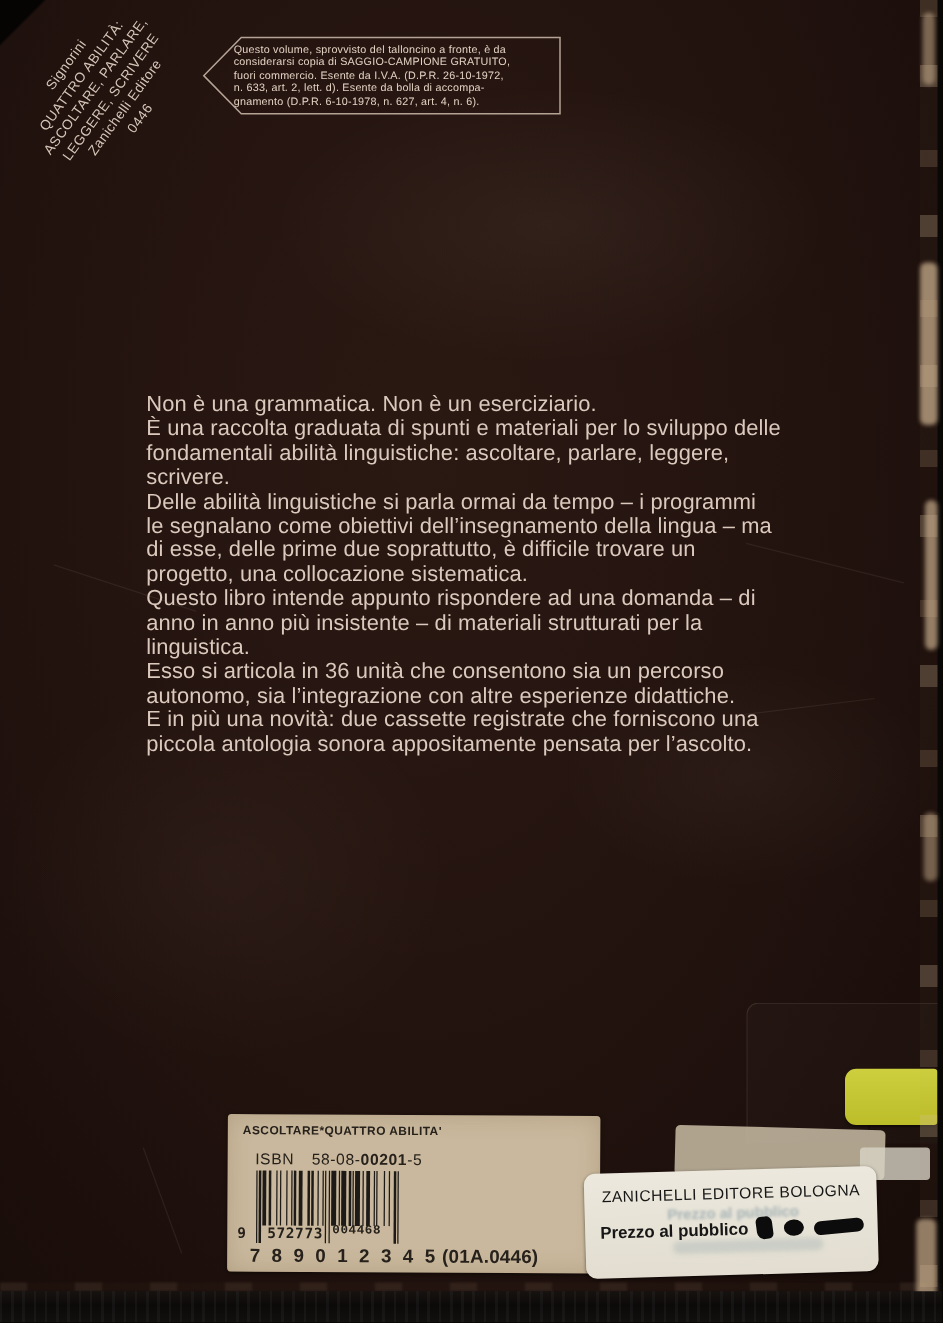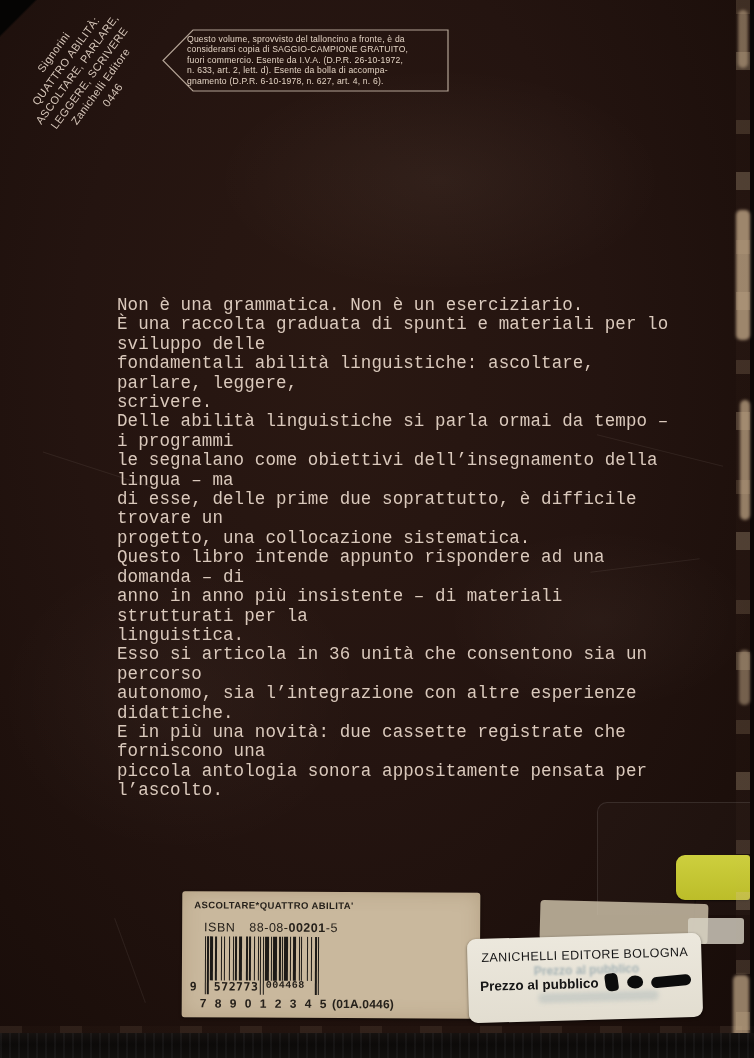--- a/index.html
+++ b/index.html
@@ -36,22 +36,22 @@
     transform:rotate(-54deg);color:#d6c6b9;font-size:11px;line-height:14.5px;
     letter-spacing:0.4px;}
 
   
   .notice-svg{position:absolute;left:160px;top:27px;}
   .notice-text{position:absolute;left:187px;top:34px;width:246px;
     color:#e2d2c2;font-size:8.6px;line-height:10.4px;letter-spacing:0.2px;
     white-space:pre-line;}
 
   
-  .blurb{position:absolute;left:117px;top:296px;width:560px;
-    font-family:Liberation Mono, monospace;font-size:17.5px;line-height:19.4px;
+  .blurb{position:absolute;left:117px;top:314px;width:560px;
+    font-family:Liberation Sans, sans-serif;font-size:17.5px;line-height:19.4px;
     color:#dac9bc;letter-spacing:0.1px;white-space:pre-line;}
 
   
   .tape{position:absolute;left:597px;top:802px;width:156px;height:112px;
     border-top:1px solid rgba(255,255,255,0.10);border-left:1px solid rgba(255,255,255,0.10);
     border-radius:10px 0 0 0;background:rgba(255,255,255,0.02);}
   .crack{position:absolute;left:695px;top:858px;width:1px;height:78px;
     background:rgba(0,0,0,0.4);transform:rotate(4deg);}
 
   
@@ -76,21 +76,21 @@
   .isbn-line .isbn-word{margin-right:14px;}
   .isbn-line .bold{font-weight:bold;}
   .bars{position:absolute;left:23px;top:45px;width:114px;height:58px;}
   .bars span{position:absolute;top:0;background:#1d1a17;}
   .ean-first{position:absolute;left:8px;top:88px;font-family:"DejaVu Sans Mono",monospace;
     font-size:11.5px;font-weight:bold;}
   .ean-left{position:absolute;left:32px;top:88px;font-family:"DejaVu Sans Mono",monospace;
     font-size:11.5px;font-weight:bold;letter-spacing:0.5px;}
   .ean-right{position:absolute;left:84px;top:88px;font-family:Liberation Mono, monospace;
     font-size:10px;font-weight:bold;letter-spacing:0.5px;}
-  .sub-line{position:absolute;left:18px;top:105px;font-size:12px;font-weight:bold;}
+  .sub-line{position:absolute;left:18px;top:105px;font-size:15px;font-weight:bold;}
   .sub-line .digits{letter-spacing:2.5px;}
   .sub-line .code{margin-left:3px;letter-spacing:0.2px;}
 
   
   .price-sticker{position:absolute;left:468px;top:936px;width:234px;height:84px;
     background:linear-gradient(#ece8dd,#e2ddd0);border-radius:9px;transform:rotate(-1.6deg);
     box-shadow:0 1px 3px rgba(0,0,0,0.55);color:#161616;}
   .publisher-line{position:absolute;left:14px;top:12px;font-size:12.5px;
     letter-spacing:0.4px;white-space:nowrap;}
   .ghost-text{position:absolute;left:66px;top:27px;font-size:12px;font-weight:bold;
@@ -157,21 +157,21 @@
     <div class="crack"></div>
 
     <div class="patch-a"></div>
     <div class="patch-b"></div>
 
     <div class="yellow-sticker"></div>
 
     <div class="barcode-label">
       <div class="label-title">ASCOLTARE*QUATTRO ABILITA'</div>
       <div class="isbn-line">
-        <span class="isbn-word">ISBN</span><span>88-08-</span><span class="bold">00201</span><span>-5</span>
+        <span class="isbn-word">ISBN</span><span>58-08-</span><span class="bold">00201</span><span>-5</span>
       </div>
       <div class="bars" id="barcode-bars">
           <span style="left: 0px; width: 1.2px; height: 58px;"></span>
           <span style="left: 2.4px; width: 1.2px; height: 58px;"></span>
           <span style="left: 4.8px; width: 3.6px; height: 44px;"></span>
           <span style="left: 9.6px; width: 2.4px; height: 44px;"></span>
           <span style="left: 15.6px; width: 1.2px; height: 44px;"></span>
           <span style="left: 19.2px; width: 1.2px; height: 44px;"></span>
           <span style="left: 24px; width: 1.2px; height: 44px;"></span>
           <span style="left: 27.6px; width: 1.2px; height: 44px;"></span>

